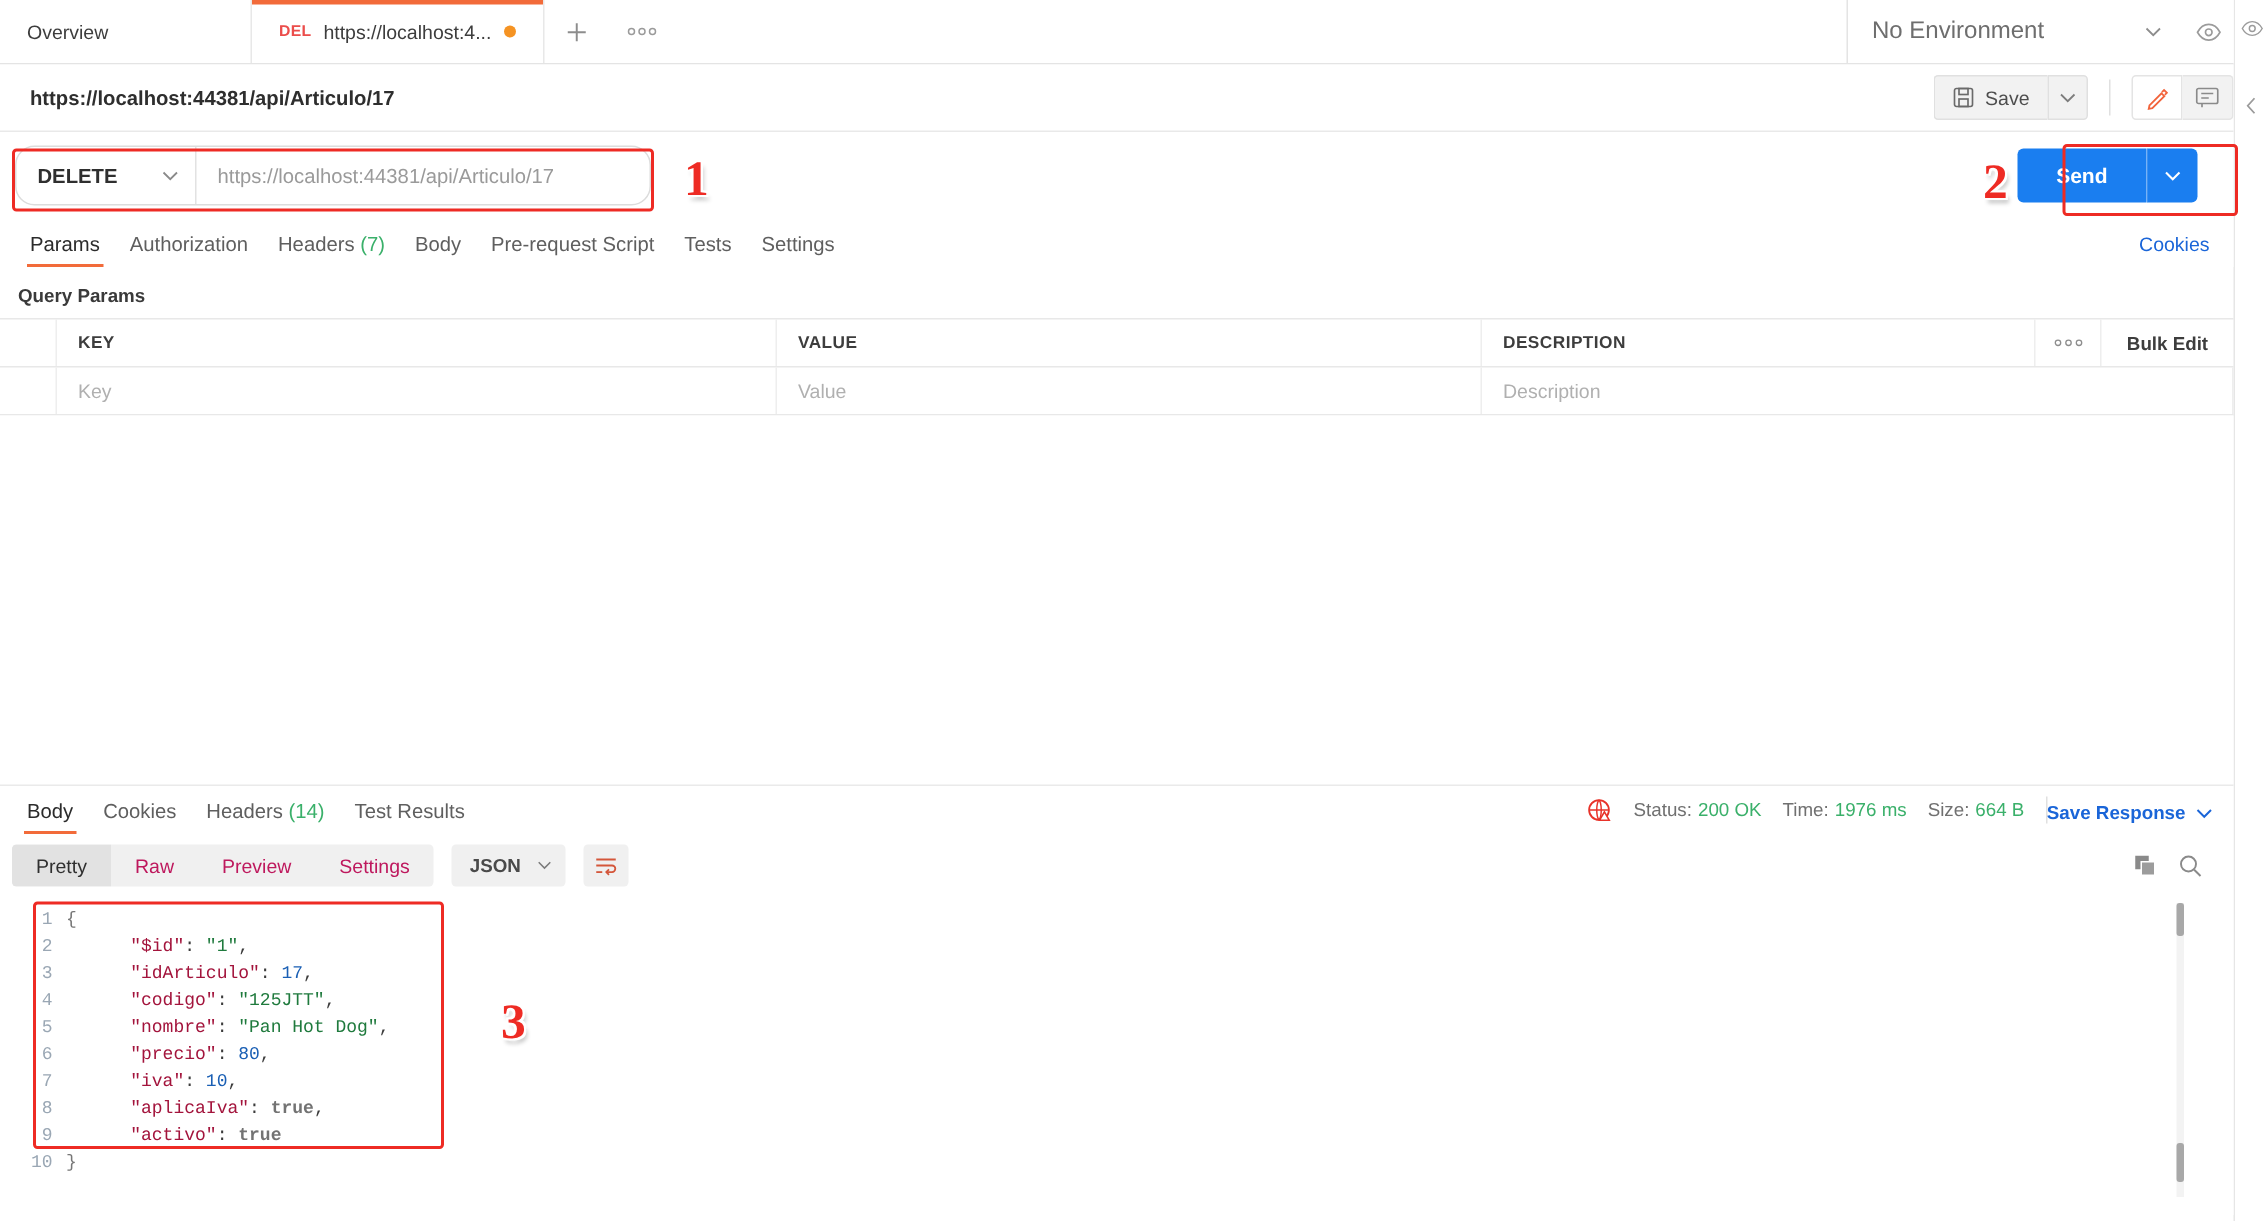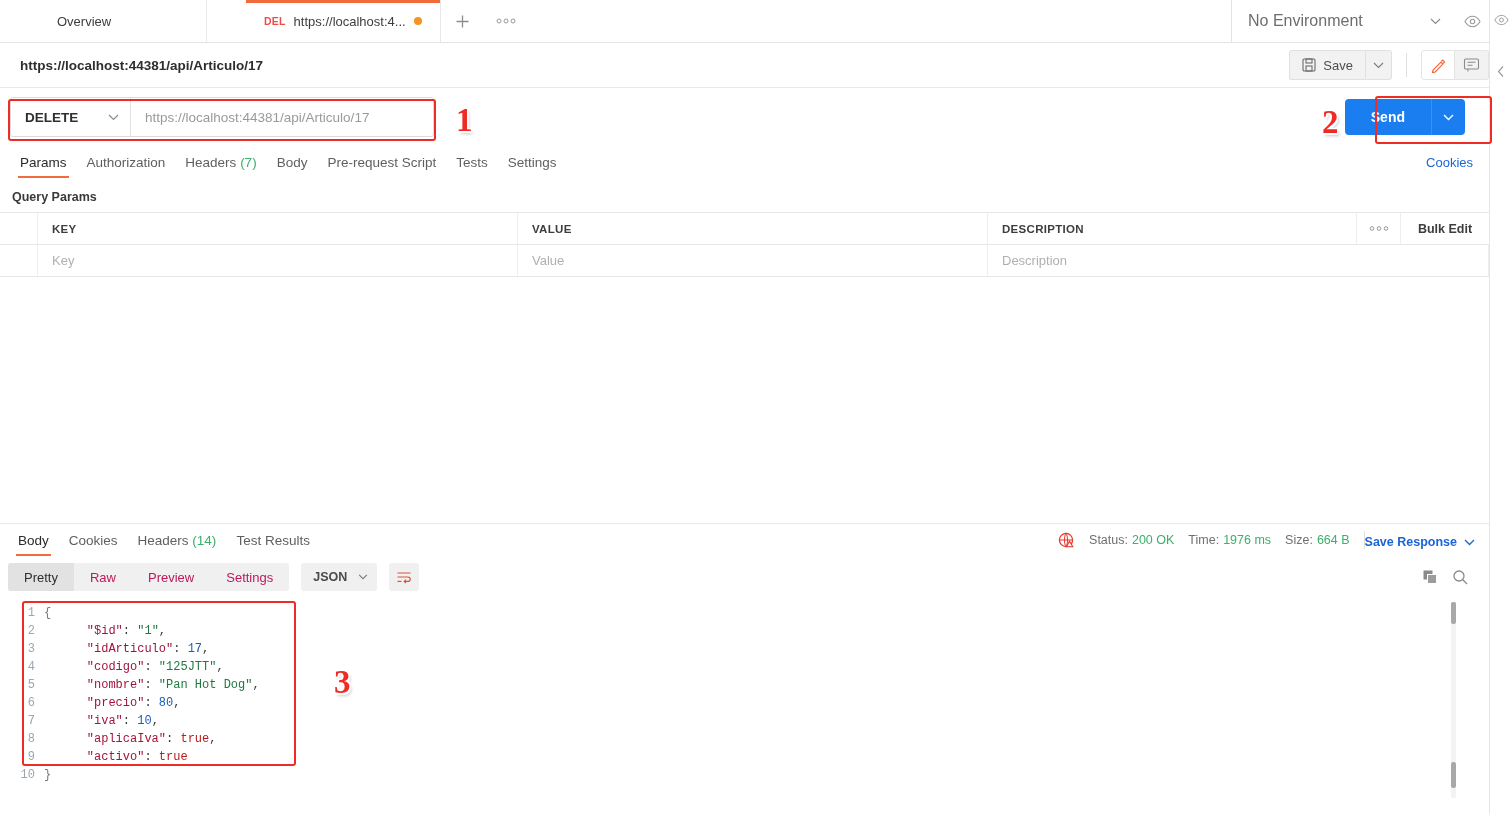--- a/index.html
+++ b/index.html
@@ -22,21 +22,20 @@
   
   .tabstrip {
     height: 43px; border-bottom: 1px solid #e4e4e4;
     display: flex; align-items: stretch; background: #fff;
   }
   .tab {
     display: flex; align-items: center; gap: 8px;
     padding: 0 18px; font-size: 13px; color: #5c5c5c;
     border-right: 1px solid #e8e8e8; cursor: pointer; position: relative;
     background: #fafafa;
-    margin-left: 39px;
   }
   .tab.overview { background:#fff; min-width: 168px; border-right:1px solid #e8e8e8;}
   .tab.active { background: #fff; color: #2b2b2b; }
   .tab.active:before {
     content: ""; position: absolute; left: 0; right: 0; top: 0; height: 3px;
     background: #f26b3a;
   }
   .tab .verb { font-size: 10.5px; font-weight: 700; color: #eb4d4b; letter-spacing: .2px; }
   .tab .tname { font-size: 13px; color: #3d3d3d; }
   .tab .dot { width: 8px; height: 8px; border-radius: 50%; background: #f59323; }
@@ -80,21 +79,21 @@
     width: 34px; height: 30px; display: flex; align-items: center; justify-content: center;
     background: #f2f2f2; border: 1px solid #e4e4e4; cursor: pointer;
   }
   .icon-btn.first { border-radius: 3px 0 0 3px; background: #fff; }
   .icon-btn.last { border-radius: 0 3px 3px 0; border-left: none; }
 
   
   .urlrow { height: 58px; display: flex; align-items: center; padding: 0 16px 0 10px; background:#fff; }
   .req-wrap {
     position: relative; display: flex; height: 40px;
-    width: 424px; border: 1px solid #dcdcdc; border-radius: 3px; background: #fff;
+    width: 424px; border: 1px solid #dcdcdc; border-radius: 13px; background: #fff;
   }
   .method-sel {
     display: flex; align-items: center; justify-content: space-between;
     width: 120px; height: 100%; padding: 0 11px 0 14px;
     font-size: 13.5px; font-weight: 700; color: #2f2f2f; cursor: pointer;
     border-right: 1px solid #e2e2e2;
   }
   .method-sel .cv { color: #8a8a8a; font-weight: 400; }
   .url-input {
     flex: 1; height: 100%; border: none; outline: none; padding: 0 14px;
@@ -194,21 +193,21 @@
   }
   .gutter div { padding-right: 9px; }
   .foldcol { width: 14px; padding-top: 6px; font-family: "Liberation Mono", monospace; font-size: 12px; line-height: 18px; color: #777; }
   .code {
     flex: 1; padding-top: 6px; font-family: "Liberation Mono", monospace;
     font-size: 12px; line-height: 18px; color: #2b2b2b; white-space: pre;
   }
   .k { color: #a3143c; }
   .s { color: #1f7a3d; }
   .n { color: #1a5fb4; }
-  .b { color: #b91c1c; font-weight: 400; }
+  .b { color: #737373; font-weight: 700; }
   .p { color: #3b3b3b; }
   .vscroll { position: absolute; right: 33px; top: 4px; width: 5px; height: 196px; background: #f3f3f3; }
   .vthumb { position: absolute; right: 33px; width: 5px; background: #a8a8a8; border-radius: 2px; }
 
   
   .anno {
     position: absolute; font-family: "Liberation Serif", serif; font-size: 33px;
     font-weight: 700; color: #ee2b24;
     text-shadow: -1.5px -1.5px 0 #fff, 1.5px -1.5px 0 #fff, -1.5px 1.5px 0 #fff,
                  1.5px 1.5px 0 #fff, 0 0 5px rgba(255,255,255,.95), 2px 3px 3px rgba(0,0,0,.25);

